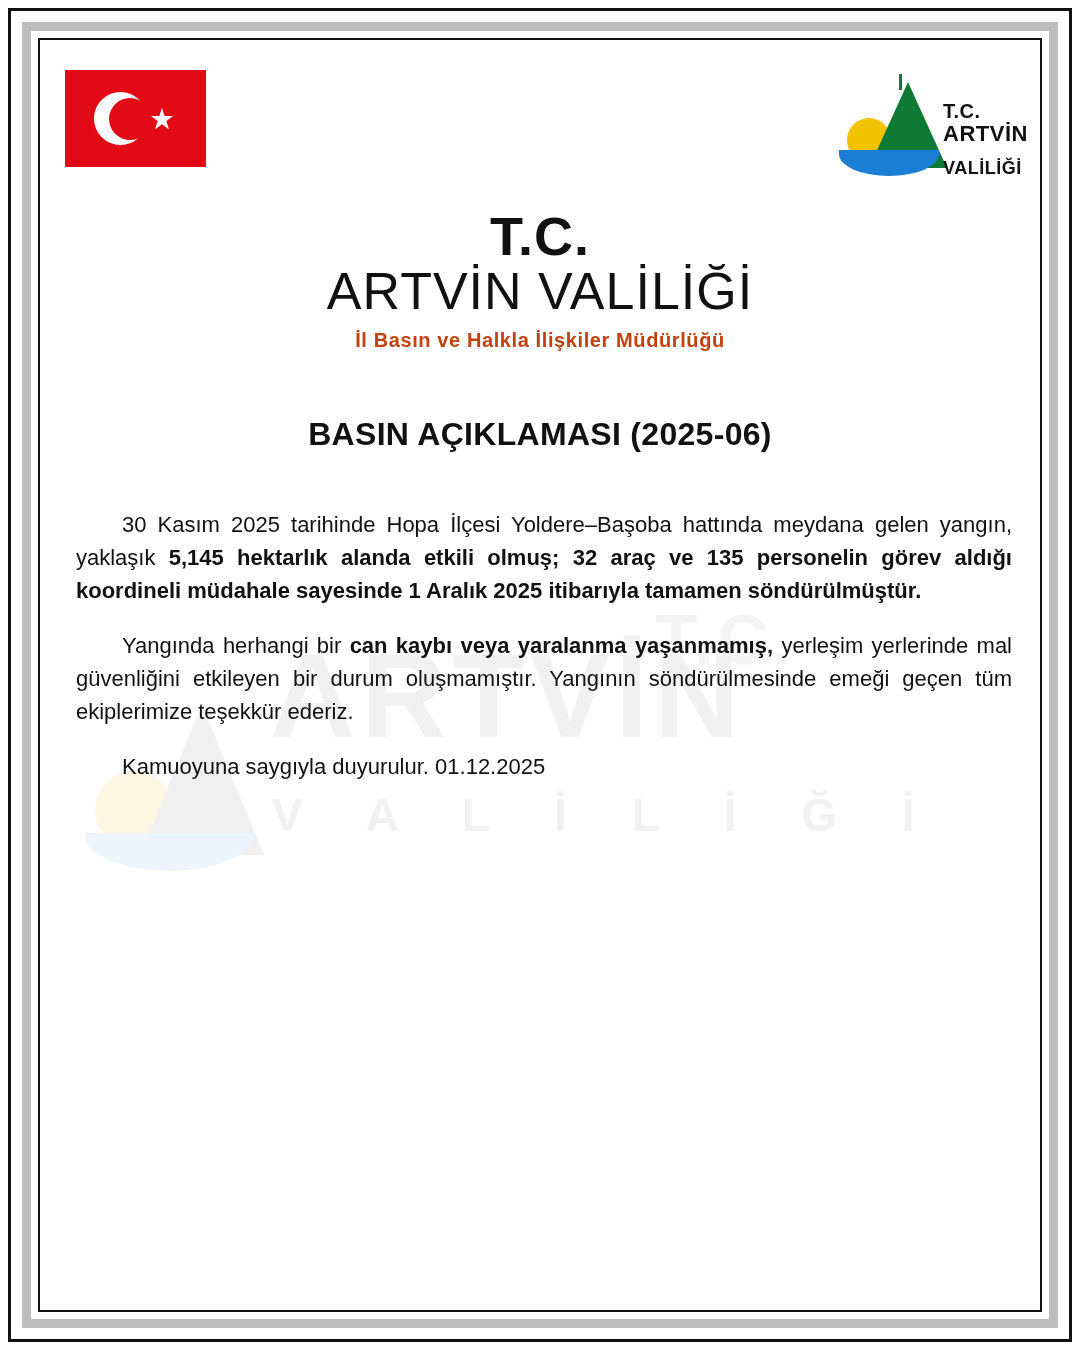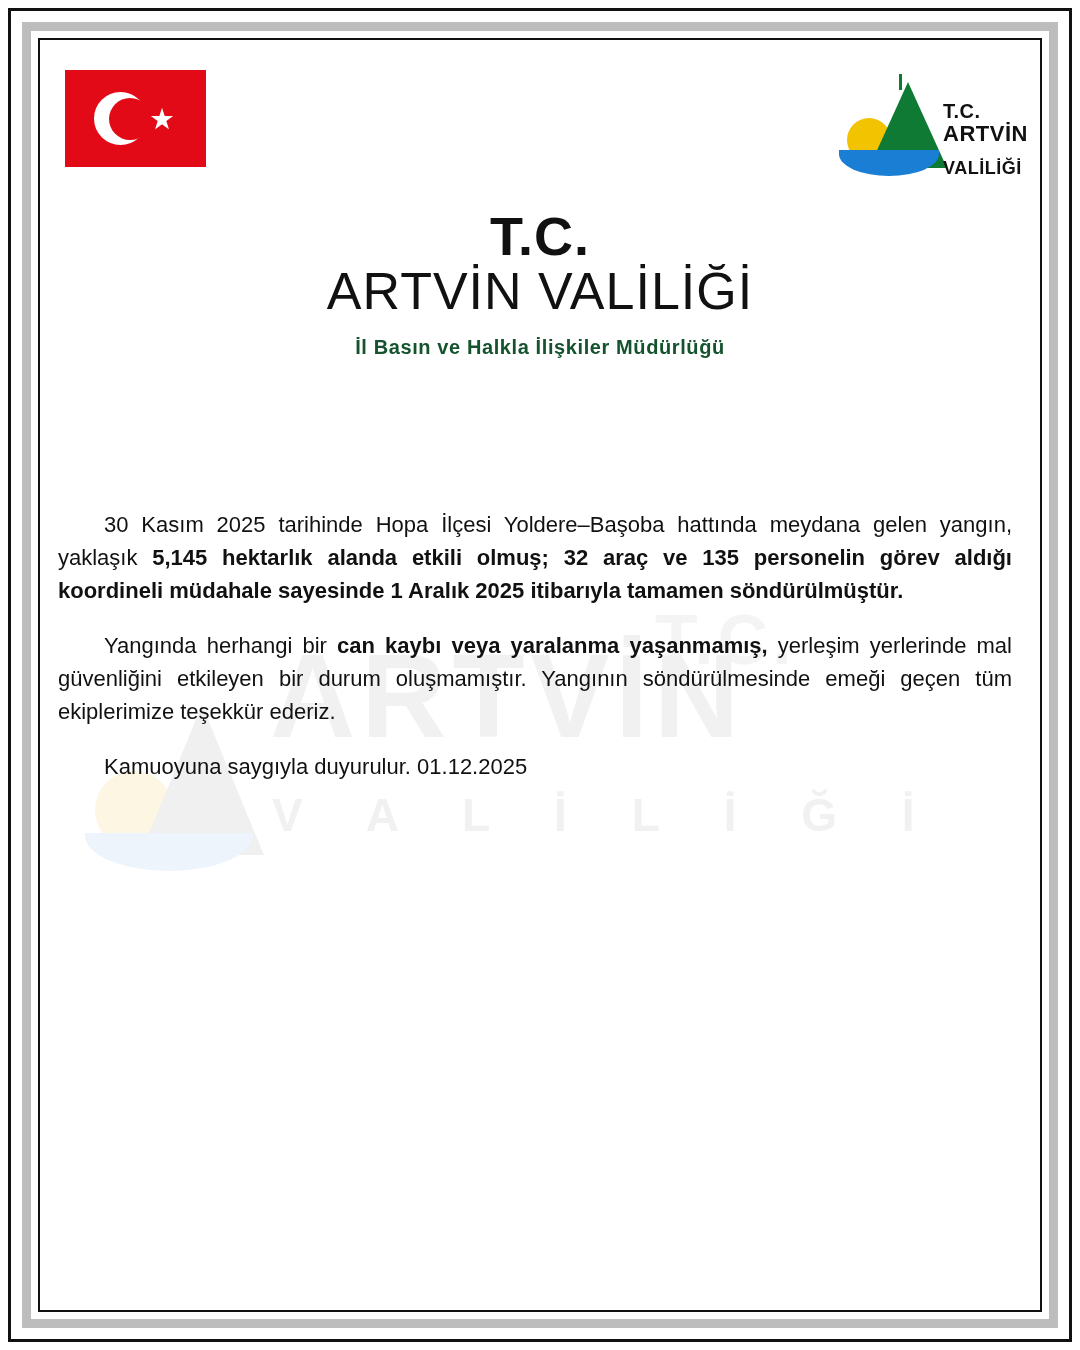--- a/index.html
+++ b/index.html
@@ -273,39 +273,39 @@
     letter-spacing: 1px;
     line-height: 58px;
     color: #111111;
     margin-top: -4px;
   }
   .head .h-sub {
     font-size: 20px;
     font-weight: 700;
     letter-spacing: 0.6px;
     line-height: 26px;
-    color: #14532d;
-    margin-top: 14px;
+    color: #c2410c;
+    margin-top: 7px;
   }
 
   .doc-title {
     position: absolute;
     left: 0;
     right: 0;
     top: 378px;
     text-align: center;
     font-size: 32px;
     font-weight: 700;
     letter-spacing: 0.3px;
     color: #111111;
   }
 
   .body-text {
     position: absolute;
-    left: 20px;
+    left: 38px;
     right: 30px;
     top: 470px;
     font-size: 22px;
     line-height: 33px;
     color: #111111;
     text-align: justify;
   }
   .body-text p {
     margin: 0 0 22px 0;
     text-indent: 46px;
@@ -358,20 +358,21 @@
         <div class="l3">VALİLİĞİ</div>
       </div>
     </div>
 
     <div class="head">
       <div class="h-tc">T.C.</div>
       <div class="h-main">ARTVİN VALİLİĞİ</div>
       <div class="h-sub">İl Basın ve Halkla İlişkiler Müdürlüğü</div>
     </div>
 
+    <div class="doc-title">BASIN AÇIKLAMASI (2025-06)</div>
 
     <div class="body-text">
       <p><span>30 Kasım 2025 tarihinde Hopa İlçesi Yoldere–Başoba hattında meydana gelen yangın, yaklaşık </span><b>5,145 hektarlık alanda etkili olmuş; 32 araç ve 135 personelin görev aldığı koordineli müdahale sayesinde 1 Aralık 2025 itibarıyla tamamen söndürülmüştür.</b></p>
       <p><span>Yangında herhangi bir </span><b>can kaybı veya yaralanma yaşanmamış,</b><span> yerleşim yerlerinde mal güvenliğini etkileyen bir durum oluşmamıştır. Yangının söndürülmesinde emeği geçen tüm ekiplerimize teşekkür ederiz.</span></p>
       <p class="last">Kamuoyuna saygıyla duyurulur. 01.12.2025</p>
     </div>
 
   </div>
 </div>
 

